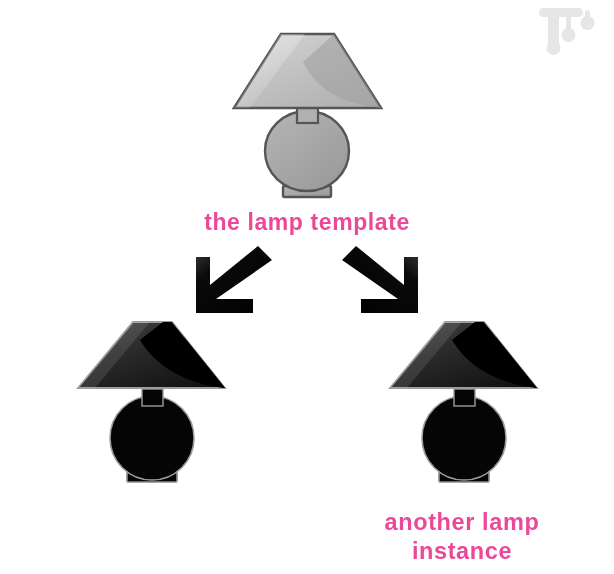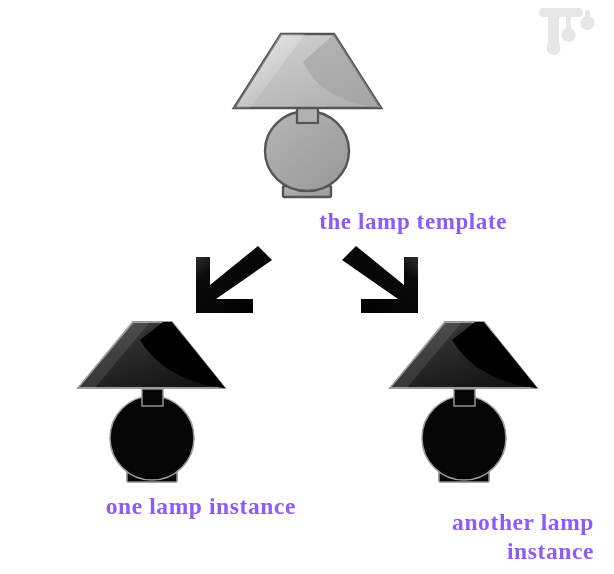--- a/index.html
+++ b/index.html
@@ -20,24 +20,24 @@
   }
   .stage-svg {
     position: absolute;
     left: 0;
     top: 0;
     width: 614px;
     height: 574px;
   }
   .caption {
     position: absolute;
-    text-align: right;
-    font-family: Liberation Serif, serif;
+    text-align: center;
+    font-family: Liberation Sans, sans-serif;
     font-weight: bold;
-    color: #8b5cf6;
+    color: #ec4899;
     letter-spacing: 0.6px;
     line-height: 1.24;
     white-space: pre-line;
   }
   #caption-template {
     left: 107px;
     top: 208px;
     width: 400px;
     font-size: 23px;
   }
@@ -168,18 +168,17 @@
       <circle cx="18.5" cy="44" r="7"></circle>
       <rect x="31" y="9" width="5" height="17" rx="2.5"></rect>
       <circle cx="33.5" cy="31" r="7"></circle>
       <rect x="50" y="6" width="5" height="9" rx="2.5"></rect>
       <circle cx="52.5" cy="19" r="7"></circle>
     </g>
   </svg>
 
   <div class="caption" id="caption-template">the lamp template</div>
 
-  <div class="caption" id="caption-instance-left">one lamp instance</div>
 
   <div class="caption" id="caption-instance-right">another lamp
 instance</div>
 
 </div>
 
 </body></html>

